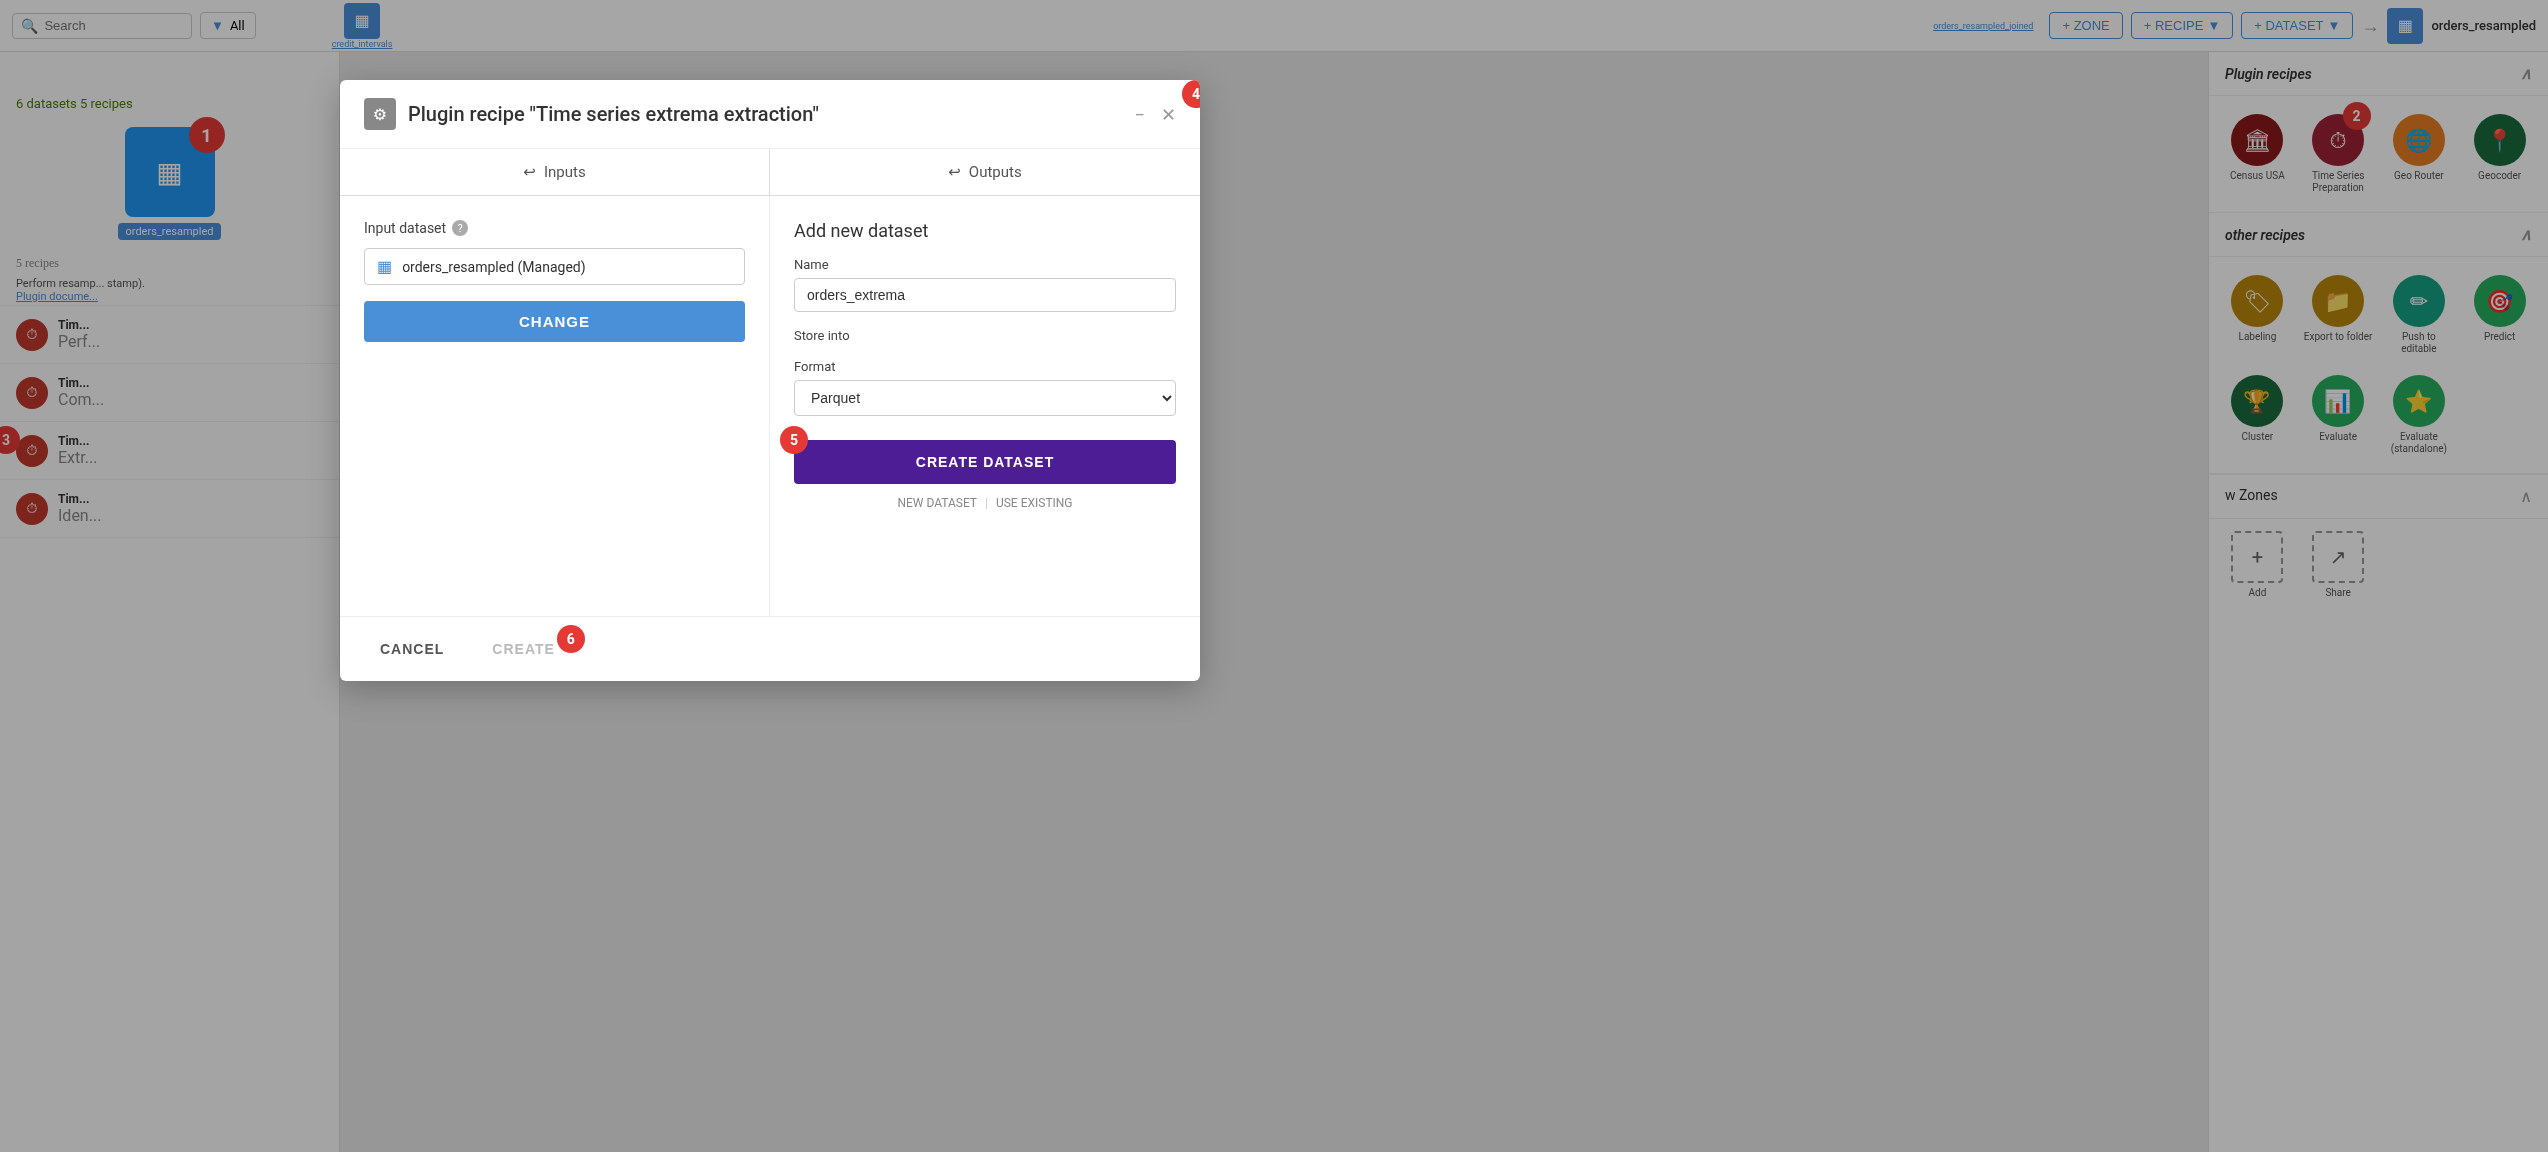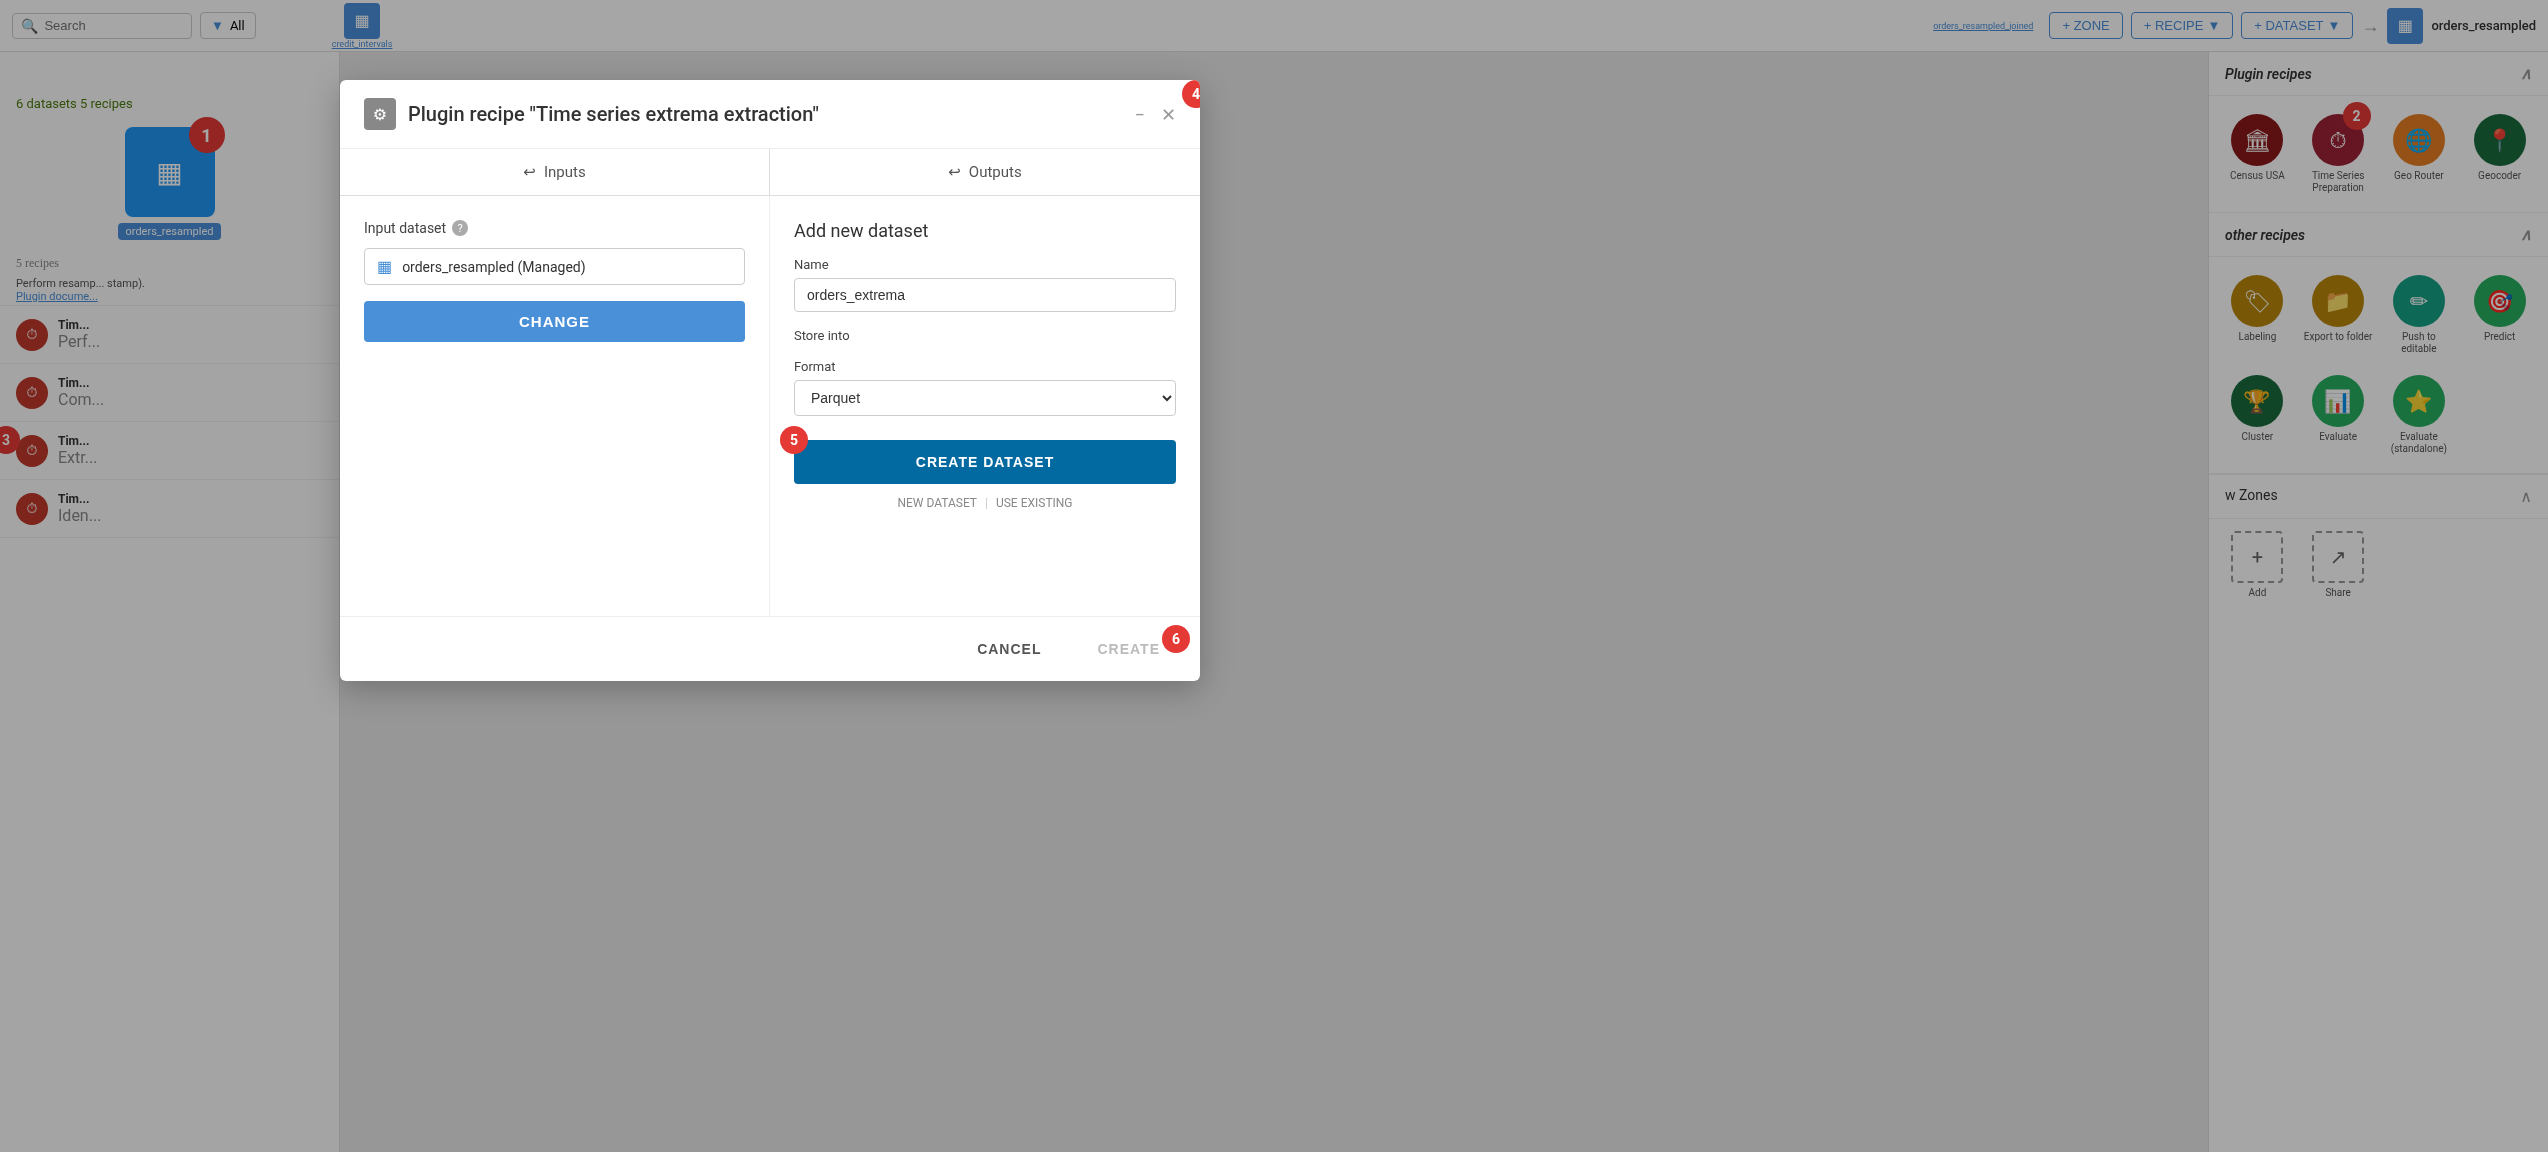--- a/index.html
+++ b/index.html
@@ -438,21 +438,21 @@
       border-radius: 4px;
       padding: 8px 12px;
       font-size: 14px;
       color: #333;
       background: #fff;
       cursor: pointer;
       appearance: auto;
     }
 
     .create-dataset-btn {
-      background: #0369a1;
+      background: #4c1d95;
       color: #fff;
       border: none;
       border-radius: 4px;
       padding: 14px 24px;
       font-size: 14px;
       font-weight: 600;
       letter-spacing: 1px;
       cursor: pointer;
       width: 100%;
       margin-top: 8px;
@@ -466,25 +466,24 @@
       margin-top: 12px;
       font-size: 12px;
       color: #888;
       text-transform: uppercase;
     }
     .dataset-links a { color: #888; text-decoration: none; }
     .separator { color: #ccc; }
 
     .dialog-footer {
       display: flex;
-      justify-content: flex-end;
       align-items: center;
       padding: 16px 24px;
       border-top: 1px solid #eee;
-      gap: 24px;
+      gap: 16px;
     }
     .cancel-btn {
       background: none;
       border: none;
       color: #555;
       font-size: 14px;
       font-weight: 600;
       letter-spacing: 1px;
       cursor: pointer;
       padding: 8px 16px;

